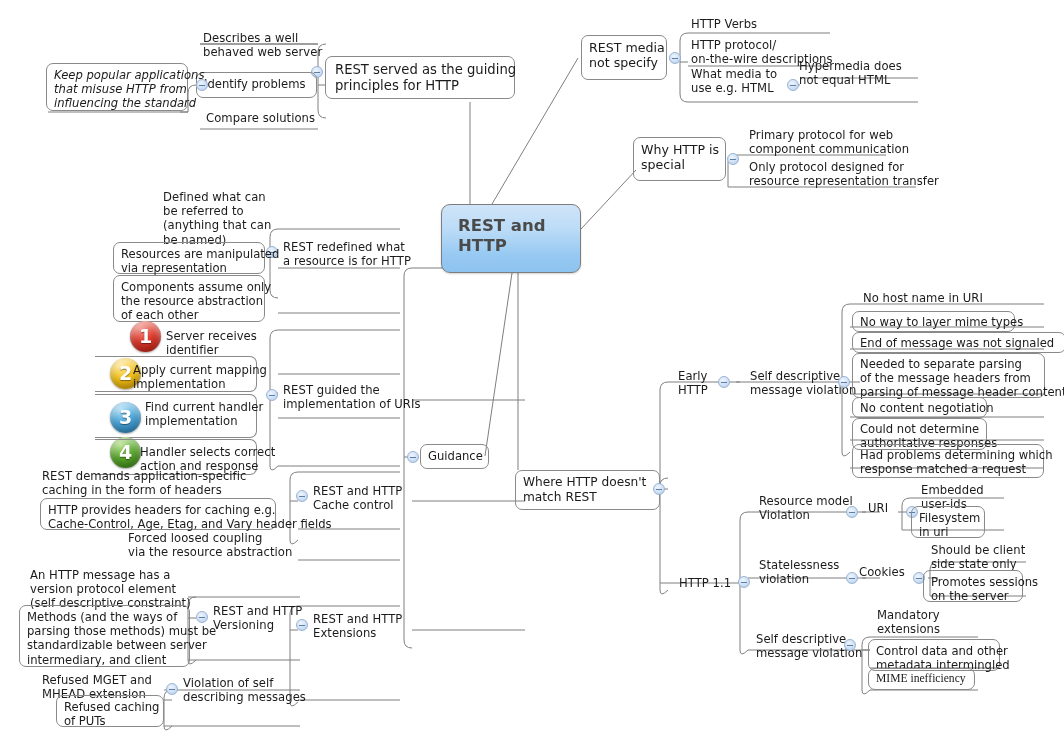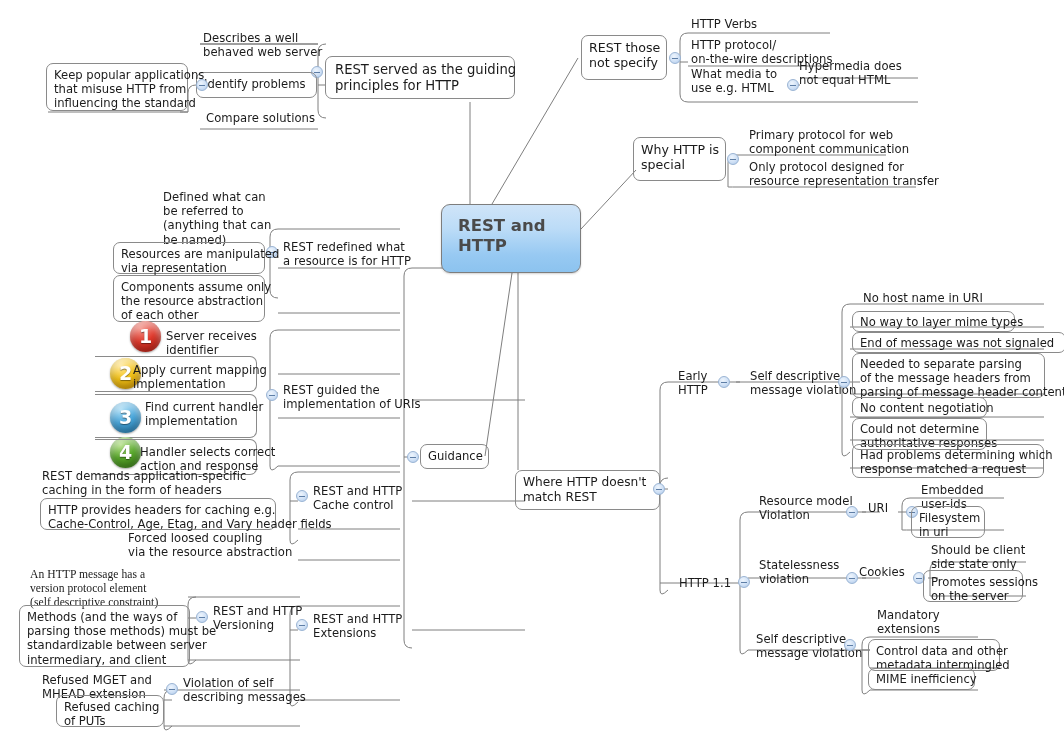--- a/index.html
+++ b/index.html
@@ -225,27 +225,27 @@
   <div class="bubble" style="left:325px; top:56px; width:190px; height:43px; font-size:13.2px; line-height:16px; padding:5px 9px;">REST served as the guiding
 principles for HTTP</div>
   <div class="toggle" style="left:311px; top:66px;"></div>
 
   <div class="node" style="left:203px; top:31px;">Describes a well
 behaved web server</div>
 
   <div class="bubble" style="left:196px; top:72px; width:121px; height:26px;">Identify problems</div>
   <div class="toggle" style="left:196px; top:79px;"></div>
 
-  <div class="bubble" style="left:46px; top:63px; width:142px; height:48px;">Keep popular applications
+  <div class="bubble" style="left:46px; top:63px; width:142px; height:48px;font-style:italic;">Keep popular applications
 that misuse HTTP from
 influencing the standard</div>
 
   <div class="node" style="left:206px; top:111px;">Compare solutions</div>
 
-  <div class="bubble" style="left:581px; top:35px; width:86px; height:45px; font-size:12.6px; line-height:15px;">REST those
+  <div class="bubble" style="left:581px; top:35px; width:86px; height:45px; font-size:12.6px; line-height:15px;">REST media
 not specify</div>
   <div class="toggle" style="left:669px; top:52px;"></div>
 
   <div class="node" style="left:691px; top:17px;">HTTP Verbs</div>
   <div class="node" style="left:691px; top:38px;">HTTP protocol/
 on-the-wire descriptions</div>
   <div class="node" style="left:691px; top:67px;">What media to
 use e.g. HTML</div>
   <div class="toggle" style="left:787px; top:79px;"></div>
   <div class="node" style="left:799px; top:59px;">Hypermedia does
@@ -311,21 +311,21 @@
 via the resource abstraction</div>
 
   <div class="node" style="left:313px; top:612px;">REST and HTTP
 Extensions</div>
   <div class="toggle" style="left:296px; top:619px;"></div>
 
   <div class="node" style="left:213px; top:604px;">REST and HTTP
 Versioning</div>
   <div class="toggle" style="left:196px; top:611px;"></div>
 
-  <div class="node" style="left:30px; top:568px;font-family:Liberation Serif, serif;">An HTTP message has a
+  <div class="node" style="left:30px; top:568px;">An HTTP message has a
 version protocol element
 (self descriptive constraint)</div>
   <div class="bubble" style="left:19px; top:605px; width:171px; height:62px;">Methods (and the ways of
 parsing those methods) must be
 standardizable between server
 intermediary, and client</div>
 
   <div class="node" style="left:183px; top:676px;">Violation of self
 describing messages</div>
   <div class="toggle" style="left:166px; top:683px;"></div>
@@ -382,15 +382,15 @@
   <div class="bubble" style="left:923px; top:570px; width:100px; height:32px;">Promotes sessions
 on the server</div>
 
   <div class="node" style="left:756px; top:632px;">Self descriptive
 message violation</div>
   <div class="toggle" style="left:844px; top:639px;"></div>
   <div class="node" style="left:877px; top:608px;">Mandatory
 extensions</div>
   <div class="bubble" style="left:868px; top:639px; width:132px; height:32px;">Control data and other
 metadata intermingled</div>
-  <div class="bubble" style="left:868px; top:668px; width:107px; height:22px; padding:3px 7px;">MIME inefficiency</div>
+  <div class="bubble" style="left:868px; top:668px; width:107px; height:22px; padding:3px 7px;font-family:Liberation Serif, serif;">MIME inefficiency</div>
 
 </div>
 
 </body></html>

